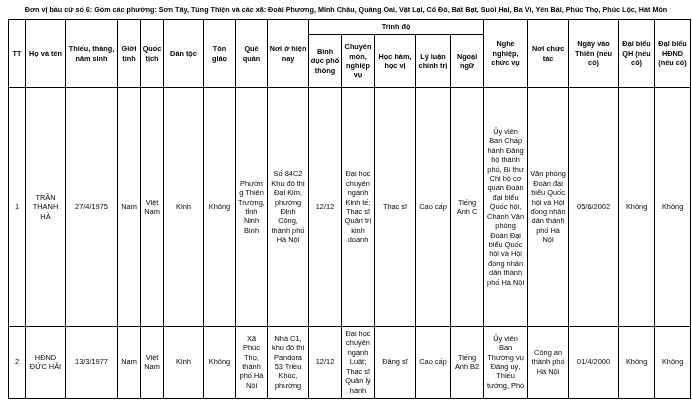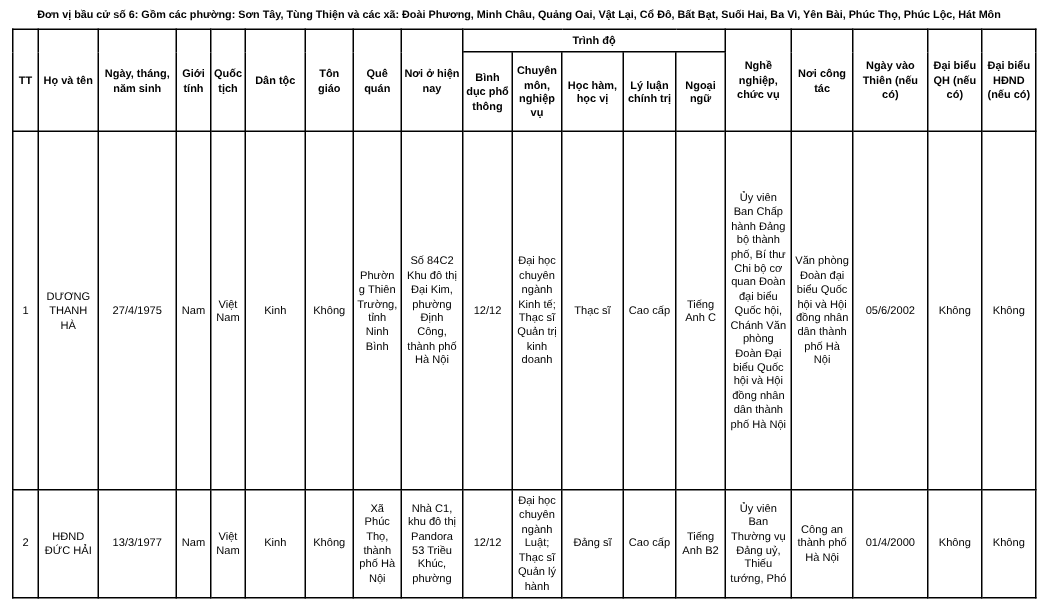--- a/index.html
+++ b/index.html
@@ -86,46 +86,46 @@
         <col style="width:44px">
         <col style="width:41px">
       <col style="width:50px">
         <col style="width:36px">
         <col style="width:36px">
     </colgroup>
     <thead>
       <tr class="grp-row">
         <th rowspan="2">TT</th>
         <th rowspan="2">Họ và tên</th>
-        <th rowspan="2">Ngày, tháng, năm sinh</th>
+        <th rowspan="2">Thiếu, tháng, năm sinh</th>
         <th rowspan="2">Giới tính</th>
         <th rowspan="2">Quốc tịch</th>
         <th rowspan="2">Dân tộc</th>
         <th rowspan="2">Tôn giáo</th>
         <th rowspan="2">Quê quán</th>
         <th rowspan="2">Nơi ở hiện nay</th>
         <th colspan="5" class="grp">Trình độ</th>
         <th rowspan="2">Nghề nghiệp, chức vụ</th>
-        <th rowspan="2">Nơi công tác</th>
+        <th rowspan="2">Nơi chức tác</th>
         <th rowspan="2">Ngày vào Thiên (nếu có)</th>
         <th rowspan="2">Đại biểu QH (nếu có)</th>
         <th rowspan="2">Đại biểu HĐND (nếu có)</th>
       </tr>
       <tr class="sub-row">
         <th>Bình dục phổ thông</th>
         <th>Chuyên môn, nghiệp vụ</th>
         <th>Học hàm, học vị</th>
         <th>Lý luận chính trị</th>
         <th>Ngoại ngữ</th>
       </tr>
     </thead>
     <tbody>
       <tr class="row1">
         <td>1</td>
-        <td class="lt">DƯƠNG THANH HÀ</td>
+        <td class="lt">TRẦN THANH HÀ</td>
         <td>27/4/1975</td>
         <td>Nam</td>
         <td>Việt Nam</td>
         <td>Kinh</td>
         <td>Không</td>
         <td class="lt">Phường Thiên Trường, tỉnh Ninh Bình</td>
         <td class="lt">Số 84C2 Khu đô thị Đại Kim, phường Định Công, thành phố Hà Nội</td>
         <td>12/12</td>
         <td class="lt">Đại học chuyên ngành Kinh tế; Thạc sĩ Quản trị kinh doanh</td>
         <td>Thạc sĩ</td>

